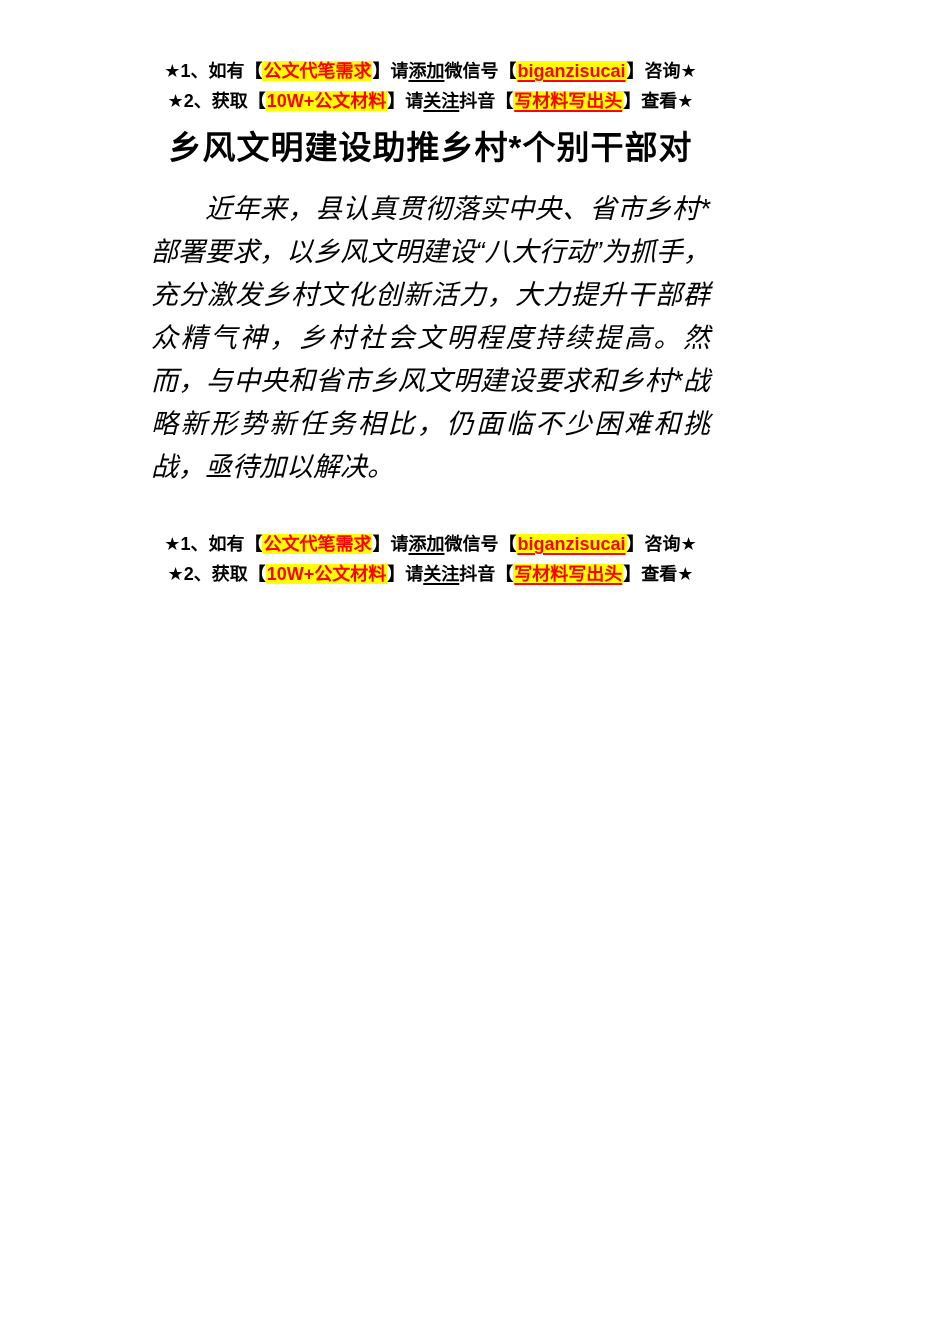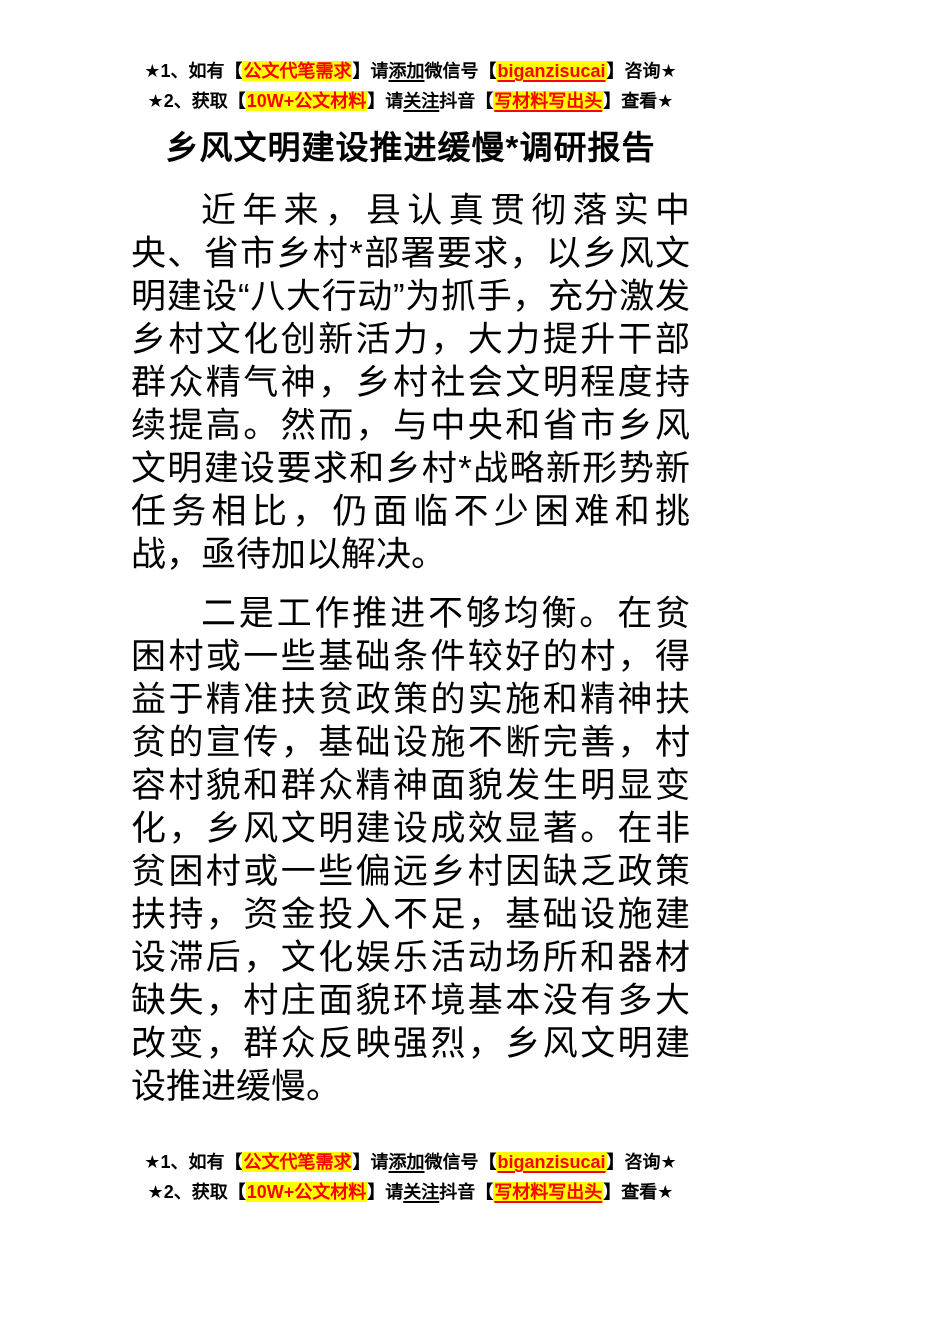--- a/index.html
+++ b/index.html
@@ -13,20 +13,21 @@
     font-family: "Liberation Sans", "DejaVu Sans", sans-serif;
     color: #000000;
     overflow: hidden;
   }
   .page {
     box-sizing: border-box;
     width: 792px;
     height: 1344px;
     padding: 56px 102px 0 131px;
     overflow: hidden;
+    margin-left: 20px;
   }
   
   .banner {
     text-align: center;
     font-weight: bold;
     font-size: 18px;
     line-height: 30px;
   }
   .banner-line { white-space: nowrap; }
   .seg { }
@@ -55,47 +56,47 @@
     margin: 8px 0 0 0;
     font-size: 33px;
     font-weight: bold;
     text-align: center;
     line-height: 48px;
     letter-spacing: 1px;
   }
   
   .doc-body {
     margin-top: 0;
-    font-size: 35px;
+    font-size: 27px;
     line-height: 43px;
     text-align: justify;
+    font-style: italic;
   }
   .doc-body p.para {
     margin: 16px 0;
     text-indent: 2em;
   }
   .banner-bottom {
     margin-top: 40px;
   }
 </style>
 </head>
 <body>
 
 <div class="page">
 
   <div class="banner banner-top">
       <div class="banner-line"><span class="seg seg-plain">★1、如有【</span><span class="seg seg-highlight">公文代笔需求</span><span class="seg seg-plain">】请</span><span class="seg seg-underline">添加</span><span class="seg seg-plain">微信号【</span><span class="seg seg-highlight-underline">biganzisucai</span><span class="seg seg-plain">】咨询★</span></div>
       <div class="banner-line"><span class="seg seg-plain">★2、获取【</span><span class="seg seg-highlight">10W+公文材料</span><span class="seg seg-plain">】请</span><span class="seg seg-underline">关注</span><span class="seg seg-plain">抖音【</span><span class="seg seg-highlight-underline">写材料写出头</span><span class="seg seg-plain">】查看★</span></div>
     </div>
 
-  <h1 class="doc-title">乡风文明建设推进缓慢*调研报告</h1>
+  <h1 class="doc-title">乡风文明建设助推乡村*个别干部对</h1>
 
   <div class="doc-body">
       <p class="para body-para">近年来，县认真贯彻落实中央、省市乡村*部署要求，以乡风文明建设“八大行动”为抓手，充分激发乡村文化创新活力，大力提升干部群众精气神，乡村社会文明程度持续提高。然而，与中央和省市乡风文明建设要求和乡村*战略新形势新任务相比，仍面临不少困难和挑战，亟待加以解决。</p>
-      <p class="para body-para">二是工作推进不够均衡。在贫困村或一些基础条件较好的村，得益于精准扶贫政策的实施和精神扶贫的宣传，基础设施不断完善，村容村貌和群众精神面貌发生明显变化，乡风文明建设成效显著。在非贫困村或一些偏远乡村因缺乏政策扶持，资金投入不足，基础设施建设滞后，文化娱乐活动场所和器材缺失，村庄面貌环境基本没有多大改变，群众反映强烈，乡风文明建设推进缓慢。</p>
     </div>
 
   <div class="banner banner-bottom">
       <div class="banner-line"><span class="seg seg-plain">★1、如有【</span><span class="seg seg-highlight">公文代笔需求</span><span class="seg seg-plain">】请</span><span class="seg seg-underline">添加</span><span class="seg seg-plain">微信号【</span><span class="seg seg-highlight-underline">biganzisucai</span><span class="seg seg-plain">】咨询★</span></div>
       <div class="banner-line"><span class="seg seg-plain">★2、获取【</span><span class="seg seg-highlight">10W+公文材料</span><span class="seg seg-plain">】请</span><span class="seg seg-underline">关注</span><span class="seg seg-plain">抖音【</span><span class="seg seg-highlight-underline">写材料写出头</span><span class="seg seg-plain">】查看★</span></div>
     </div>
 
 </div>
 
 </body></html>

